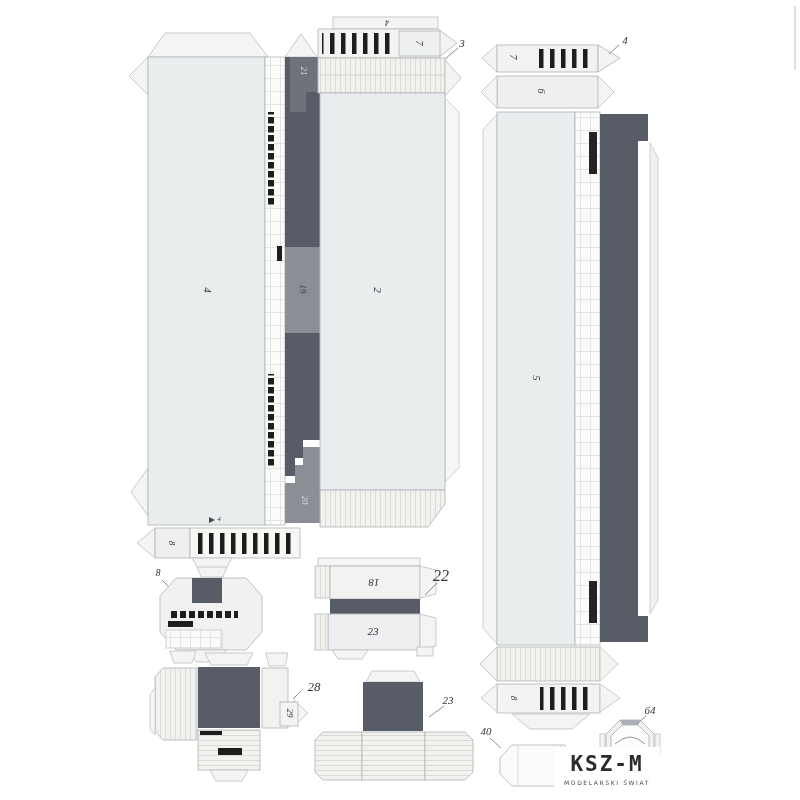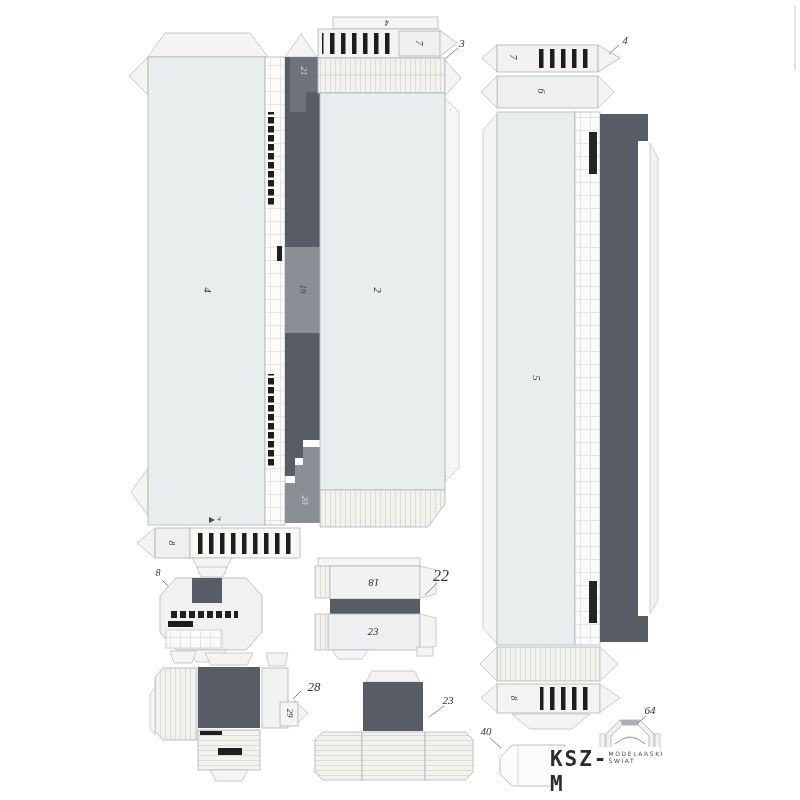--- a/index.html
+++ b/index.html
@@ -6,21 +6,21 @@
   #sheet{position:relative;width:800px;height:800px;background:#ffffff;overflow:hidden;
          font-family:"Liberation Sans",sans-serif;}
   #drawing{position:absolute;left:0;top:0;}
   .lab{position:absolute;font-family:"Liberation Serif",serif;font-style:italic;
        color:#33353a;white-space:nowrap;transform:translate(-50%,-50%);line-height:1;}
   .r90{transform:translate(-50%,-50%) rotate(90deg);}
   .r180{transform:translate(-50%,-50%) rotate(180deg);}
   .light{color:#dcdde0;}
   .mid{color:#3a3c41;}
   .logo{position:absolute;left:554px;top:747px;width:106px;height:44px;background:#fff;
-        display:flex;align-items:flex-start;justify-content:center;}
+        display:flex;flex-direction:column;align-items:center;justify-content:center;}
   .logo-title{font-family:"DejaVu Sans Mono",monospace;font-weight:bold;font-size:21px;
         letter-spacing:2px;color:#2c2c2e;transform:scaleY(1.05);}
   .logo-sub{font-family:"DejaVu Sans",sans-serif;font-size:6px;letter-spacing:1.6px;
         color:#4a4a4c;margin-top:3px;}
 </style>
 </head>
 <body>
 
 <div id="sheet">
 

